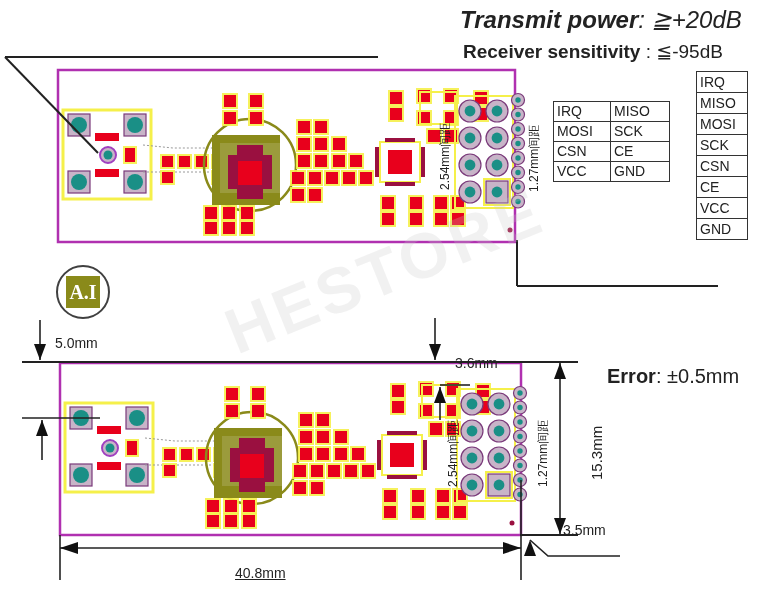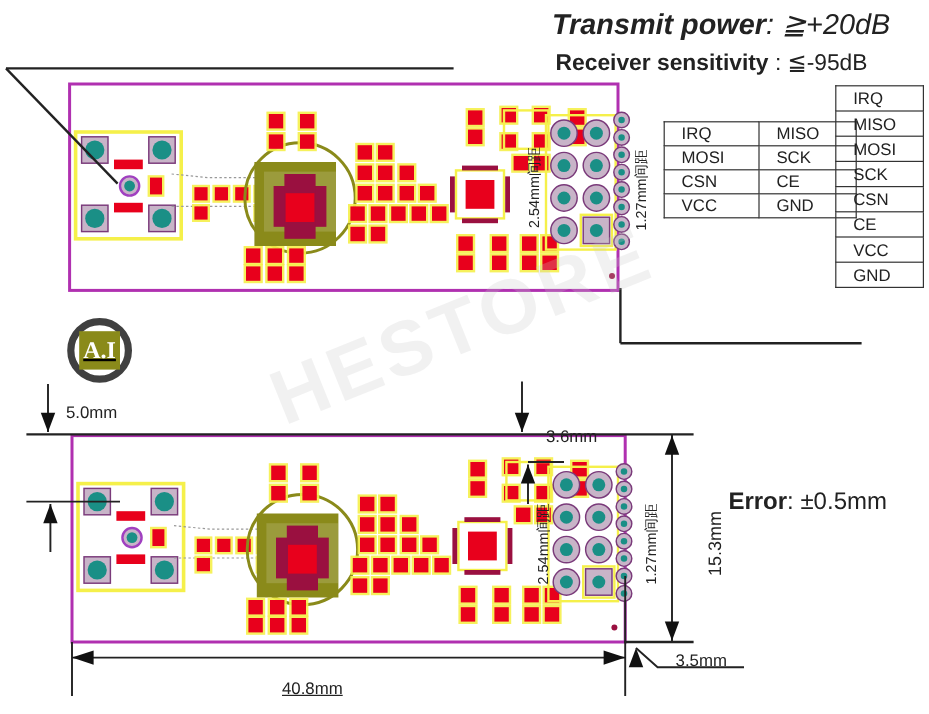--- a/index.html
+++ b/index.html
@@ -1,21 +1,21 @@
 <!DOCTYPE html>
 <html><head>
 <meta charset="utf-8">
 <style>
   html,body{margin:0;padding:0;background:#fff;}
   body{width:774px;height:595px;position:relative;overflow:hidden;font-family:"Liberation Sans",sans-serif;}
   svg{position:absolute;left:0;top:0;}
   .spec{position:absolute;color:#222;white-space:nowrap;}
   .spec b{font-weight:bold;}
   .pin-table{position:absolute;border-collapse:collapse;font-family:"Liberation Sans",sans-serif;color:#222;}
-  .pin-table td{border:1.5px solid #333;padding:0 14px;font-size:14px;line-height:19px;}
+  .pin-table td{border:1.5px solid #333;padding:0 3px;font-size:14px;line-height:19px;}
   .dim{position:absolute;font-size:14px;color:#222;white-space:nowrap;}
   .vlabel{position:absolute;font-size:12px;color:#222;white-space:nowrap;transform-origin:left top;}
 </style>
 </head>
 <body>
 
 <svg id="drawing" width="774" height="595" viewBox="0 0 774 595">
     <rect x="58" y="70" width="457" height="172" fill="none" stroke="#b030b0" stroke-width="2.5"></rect>
     <rect x="63" y="110" width="88" height="89" fill="none" stroke="#f5f04a" stroke-width="3"></rect>
     <rect x="68" y="114" width="22" height="22" fill="#c8b4c8" stroke="#7a3a7a" stroke-width="1.2"></rect>
@@ -378,21 +378,21 @@
   </svg>
 
 <div class="spec" style="left:460px;top:6px;font-size:24px;font-style:italic;">
   <b style="font-family:'Liberation Sans',sans-serif;">Transmit power</b><span>:</span>
   <span>≧+20dB</span>
 </div>
 <div class="spec" style="left:425px;top:40px;font-size:19px;margin-left:38px;">
   <b>Receiver sensitivity</b> <span>:</span>
   <span>≦-95dB</span>
 </div>
-<div class="spec" style="left:607px;top:365px;font-size:20px;margin-top:42px;">
+<div class="spec" style="left:607px;top:365px;font-size:20px;">
   <b>Error</b><span>:</span>
   <span>±0.5mm</span>
 </div>
 
 <table class="pin-table" style="left:553px;top:101px;">
   <tbody id="pin2x4">
       <tr>
         <td style="width: 50px;">IRQ</td>
         <td style="width: 52px;">MISO</td>
       </tr>
@@ -442,19 +442,19 @@
 
 <div class="vlabel" style="left:437px;top:190px;transform:rotate(-90deg);">2.54mm间距</div>
 <div class="vlabel" style="left:526px;top:192px;transform:rotate(-90deg);">1.27mm间距</div>
 <div class="vlabel" style="left:445px;top:487px;transform:rotate(-90deg);">2.54mm间距</div>
 <div class="vlabel" style="left:535px;top:487px;transform:rotate(-90deg);">1.27mm间距</div>
 
 <div class="dim" style="left:55px;top:335px;">5.0mm</div>
 <div class="dim" style="left:455px;top:355px;">3.6mm</div>
 <div class="dim" style="left:588px;top:480px;transform:rotate(-90deg);transform-origin:left top;font-size:15px;">15.3mm</div>
 <div class="dim" style="left:235px;top:565px;text-decoration:underline;">40.8mm</div>
-<div class="dim" style="left:563px;top:542px;">3.5mm</div>
-
-<div style="position:absolute;left:56px;top:265px;width:54px;height:54px;border:6px solid #404040;border-radius:50%;box-sizing:border-box;display:flex;align-items:center;justify-content:center;text-decoration:underline;">
+<div class="dim" style="left:563px;top:522px;">3.5mm</div>
+
+<div style="position:absolute;left:56px;top:265px;width:54px;height:54px;border:2px solid #404040;border-radius:50%;box-sizing:border-box;display:flex;align-items:center;justify-content:center;">
   <div style="background:#8a8a1a;color:#fff;font-weight:bold;font-size:20px;width:34px;height:32px;text-align:center;line-height:32px;font-family:'Liberation Serif',serif;">A.I</div>
 </div>
 
 <div style="position:absolute;left:215px;top:300px;font-size:64px;font-weight:bold;color:rgba(200,200,200,0.25);transform:rotate(-22deg);transform-origin:left top;letter-spacing:4px;">HESTORE</div>
 
 </body></html>

